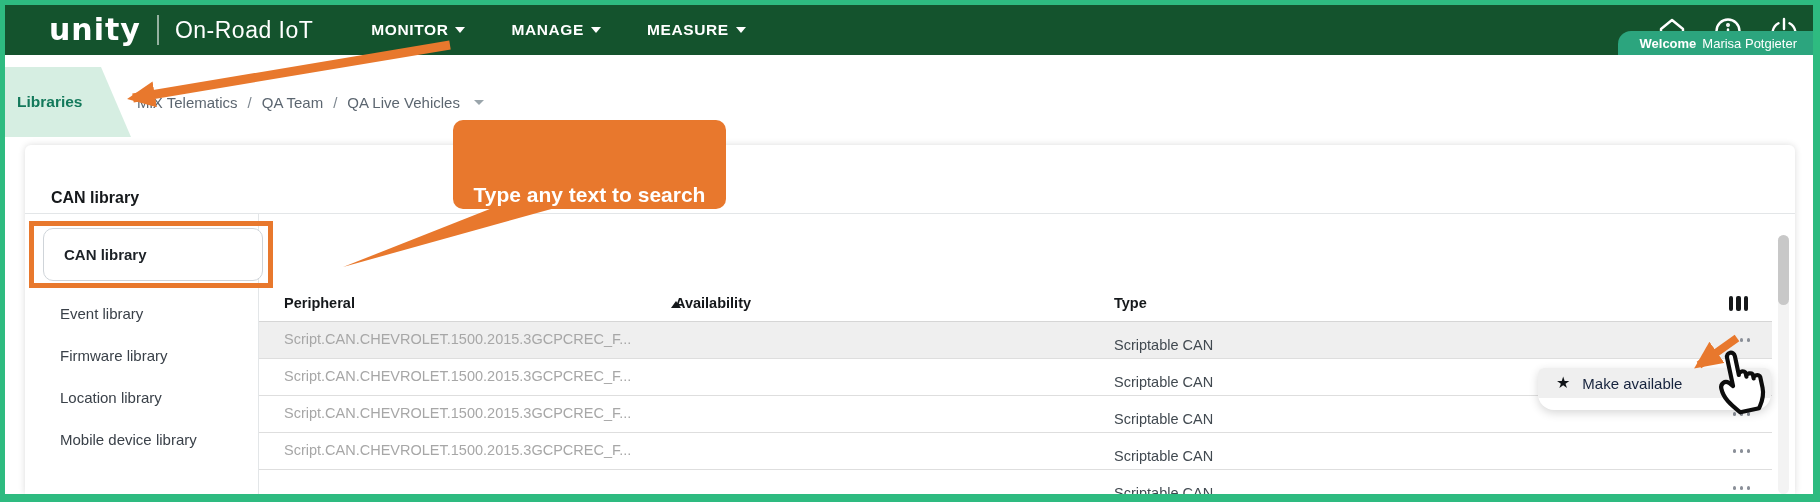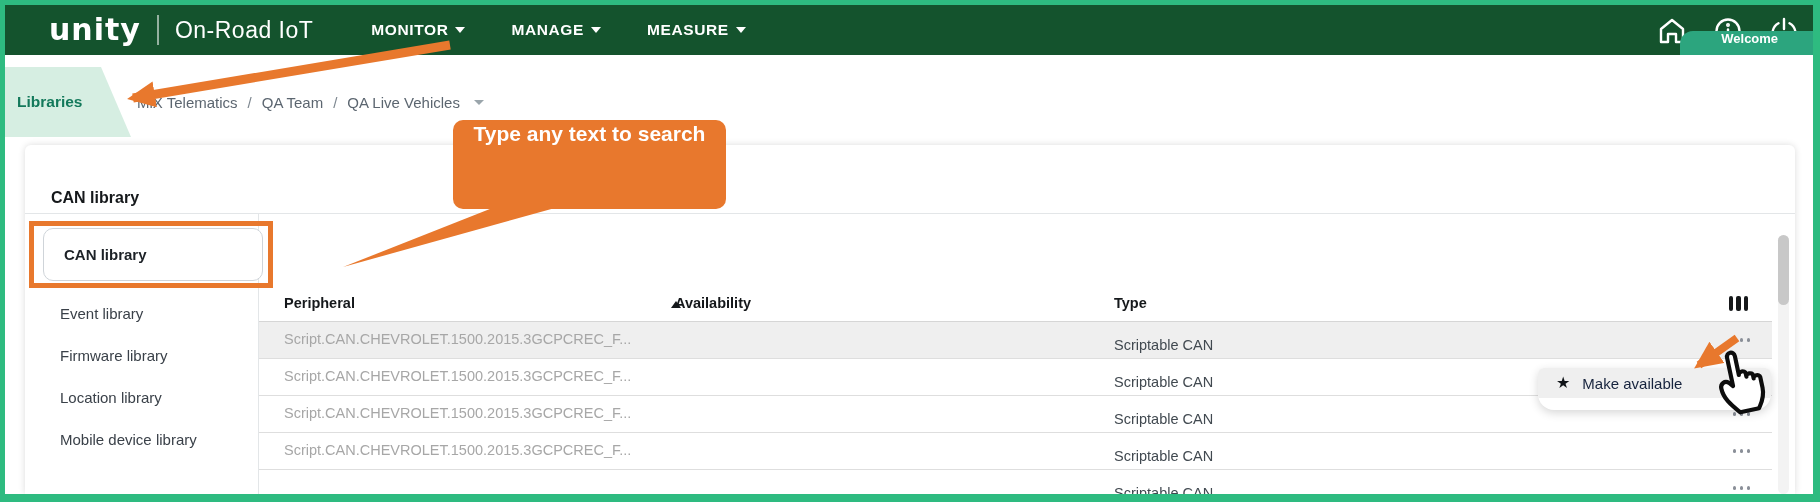--- a/index.html
+++ b/index.html
@@ -21,21 +21,21 @@
   .brand-product { font-size:23px; font-weight:400; letter-spacing:.5px; }
   .nav { display:flex; align-items:center; gap:46px; margin-left:58px; }
   .nav-item { display:flex; align-items:center; gap:7px; color:#fff;
               font-size:15.5px; font-weight:700; letter-spacing:.6px; cursor:pointer; }
   .caret-down { width:0; height:0; border-left:5px solid transparent;
                 border-right:5px solid transparent; border-top:6px solid currentColor; }
   .header-icons { position:absolute; right:14px; top:11px; display:flex; gap:26px; }
   .hicon { width:30px; height:30px; cursor:pointer; }
   .welcome-tab { position:absolute; right:0; bottom:0; height:24px; background:#2ca57e;
                  border-top-left-radius:13px; display:flex; align-items:center;
-                 padding:0 16px 0 22px; color:#fff; font-size:13px; gap:6px;flex-direction:column; }
+                 padding:0 16px 0 22px; color:#fff; font-size:13px; gap:6px; }
   .welcome-tab b { font-weight:700; }
 
   
   .band { position:absolute; left:0; top:62px; right:0; height:70px; background:#fff; }
   .mint-tab { position:absolute; left:0; top:0; width:134px; height:100%;
               background:#d6eee2; clip-path:polygon(0 0, 96px 0, 126px 100%, 0 100%); }
   .libraries-label { position:absolute; left:12px; top:0; height:100%;
                      display:flex; align-items:center; color:#13795b;
                      font-size:15.5px; font-weight:700; cursor:pointer; }
   .crumbs { position:absolute; left:132px; top:0; height:100%; display:flex;
@@ -109,21 +109,21 @@
   .row-menu-item { height:30px; background:#efefef; display:flex; align-items:center;
                    gap:12px; padding-left:18px; cursor:pointer; }
   .star-icon { color:#101418; font-size:16px; line-height:1; }
   .star-icon::before { content:"★"; }
   .row-menu-label { font-size:15px; color:#16233d; font-weight:500; }
 
   
   .annot-svg { position:absolute; inset:0; z-index:8; pointer-events:none; }
   .callout { position:absolute; left:448px; top:115px; width:273px; height:89px;
              background:#e8782d; border-radius:10px; z-index:10;
-             display:flex; align-items:flex-start; justify-content:center; }
+             display:flex; align-items:flex-end; justify-content:center; }
   .callout-text { width:238px; text-align:center; color:#fff; font-size:21px;
                   font-weight:700; line-height:1.35; }
   .cursor-hand { position:absolute; left:1706px; top:332px; width:64px; height:84px;
                  z-index:11; pointer-events:none; }
 </style>
 </head>
 <body>
 
 <div class="frame">
 <div class="content">

